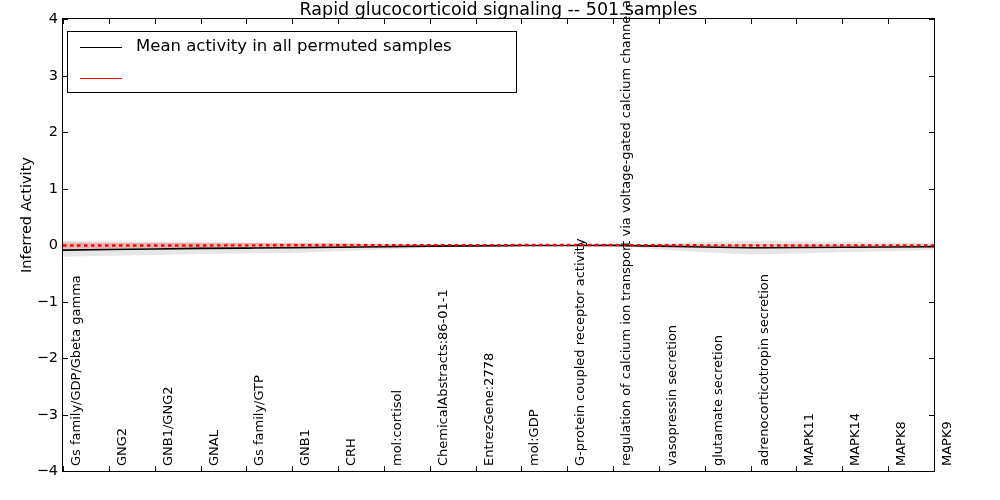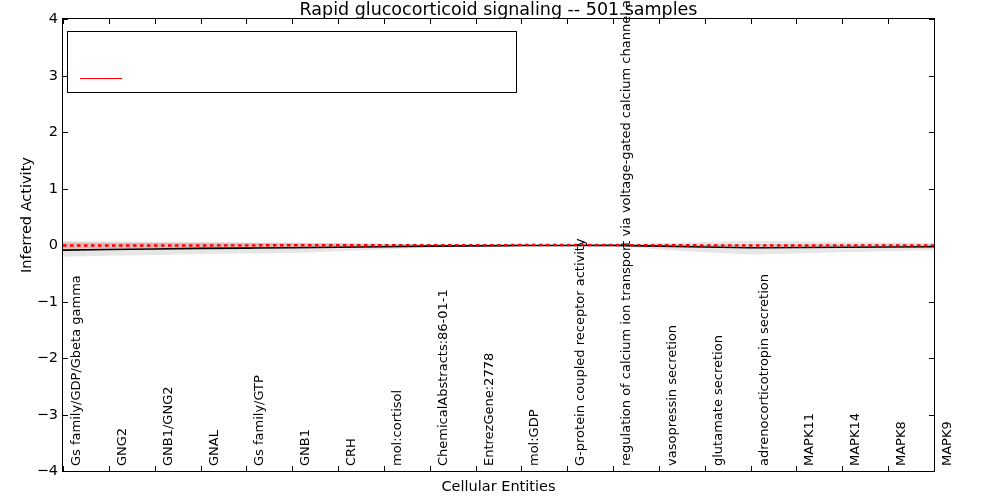--- a/index.html
+++ b/index.html
@@ -160,21 +160,20 @@
 </style>
 </head>
 <body>
 
 <div id="figure">
 
   <div id="chart-title">Rapid glucocorticoid signaling -- 501 samples</div>
 
   <div id="ylabel">Inferred Activity</div>
 
-  <div id="xlabel">Cellular Entities</div>
 
   <div id="ytick-layer">
       <div class="ytick-label" style="top: 19px;">4</div>
       <div class="ytick-mark" style="top: 19px;"></div>
       <div class="ytick-mark-right" style="top: 19px;"></div>
       <div class="ytick-label" style="top: 75.5px;">3</div>
       <div class="ytick-mark" style="top: 75.5px;"></div>
       <div class="ytick-mark-right" style="top: 75.5px;"></div>
       <div class="ytick-label" style="top: 132px;">2</div>
       <div class="ytick-mark" style="top: 132px;"></div>
@@ -267,18 +266,22 @@
       <svg id="plot-svg" width="871" height="452">
           <path d="M0.00 223.46 L45.84 223.63 L91.68 223.74 L137.53 223.85 L183.37 224.02 L229.21 224.19 L275.05 224.53 L320.89 224.98 L366.74 225.38 L412.58 225.66 L458.42 225.83 L504.26 225.89 L550.11 225.89 L595.95 225.60 L641.79 225.38 L687.63 225.21 L733.47 225.27 L779.32 225.38 L825.16 225.44 L871.00 225.55 L871.00 226.68 L825.16 226.85 L779.32 226.96 L733.47 227.07 L687.63 227.19 L641.79 226.90 L595.95 226.56 L550.11 226.17 L504.26 226.17 L458.42 226.28 L412.58 226.51 L366.74 226.90 L320.89 227.47 L275.05 228.09 L229.21 228.60 L183.37 228.82 L137.53 229.05 L91.68 229.28 L45.84 229.50 L0.00 229.67 Z" fill="#ff9999" fill-opacity="0.85" stroke="none"></path>
           <path d="M0.00 222.05 L45.84 222.61 L91.68 222.89 L137.53 223.18 L183.37 223.46 L229.21 223.74 L275.05 224.31 L320.89 224.87 L366.74 225.32 L412.58 225.55 L458.42 225.77 L504.26 225.89 L550.11 225.89 L595.95 224.31 L641.79 222.89 L687.63 221.76 L733.47 222.33 L779.32 222.89 L825.16 223.46 L871.00 224.02 L871.00 231.08 L825.16 232.22 L779.32 233.34 L733.47 234.48 L687.63 235.60 L641.79 233.34 L595.95 230.52 L550.11 226.45 L504.26 226.45 L458.42 226.85 L412.58 227.70 L366.74 228.82 L320.89 230.52 L275.05 232.22 L229.21 233.91 L183.37 234.48 L137.53 235.04 L91.68 235.89 L45.84 236.74 L0.00 237.87 Z" fill="#c8c8c8" fill-opacity="0.45" stroke="none"></path>
           <path d="M0.00 231.08 L45.84 230.52 L91.68 229.96 L137.53 229.39 L183.37 229.11 L229.21 228.82 L275.05 228.26 L320.89 227.70 L366.74 227.13 L412.58 226.85 L458.42 226.56 L504.26 226.45 L550.11 226.34 L595.95 227.13 L641.79 227.98 L687.63 228.82 L733.47 228.54 L779.32 228.26 L825.16 227.98 L871.00 227.70 " fill="none" stroke="#000000" stroke-width="1.6"></path>
           <path d="M0.00 226.56 L45.84 226.56 L91.68 226.45 L137.53 226.45 L183.37 226.34 L229.21 226.28 L275.05 226.23 L320.89 226.17 L366.74 226.11 L412.58 226.11 L458.42 226.06 L504.26 226.06 L550.11 226.06 L595.95 226.23 L641.79 226.34 L687.63 226.45 L733.47 226.45 L779.32 226.40 L825.16 226.40 L871.00 226.34 " fill="none" stroke="#ff0000" stroke-width="2.4" stroke-dasharray="3.5,3.5"></path>
         </svg>
     </div>
   </div>
 
   <div id="legend">
+      <div class="legend-row" style="top: 0px;">
+        <div class="legend-swatch" style="border-top: 1.8px solid rgb(0, 0, 0);"></div>
+        <div class="legend-text">Mean activity in all permuted samples</div>
+      </div>
       <div class="legend-row" style="top: 31px;">
         <div class="legend-swatch" style="border-top: 1.8px solid rgb(255, 0, 0);"></div>
       </div>
     </div>
 
 </div>
 
 </body></html>

